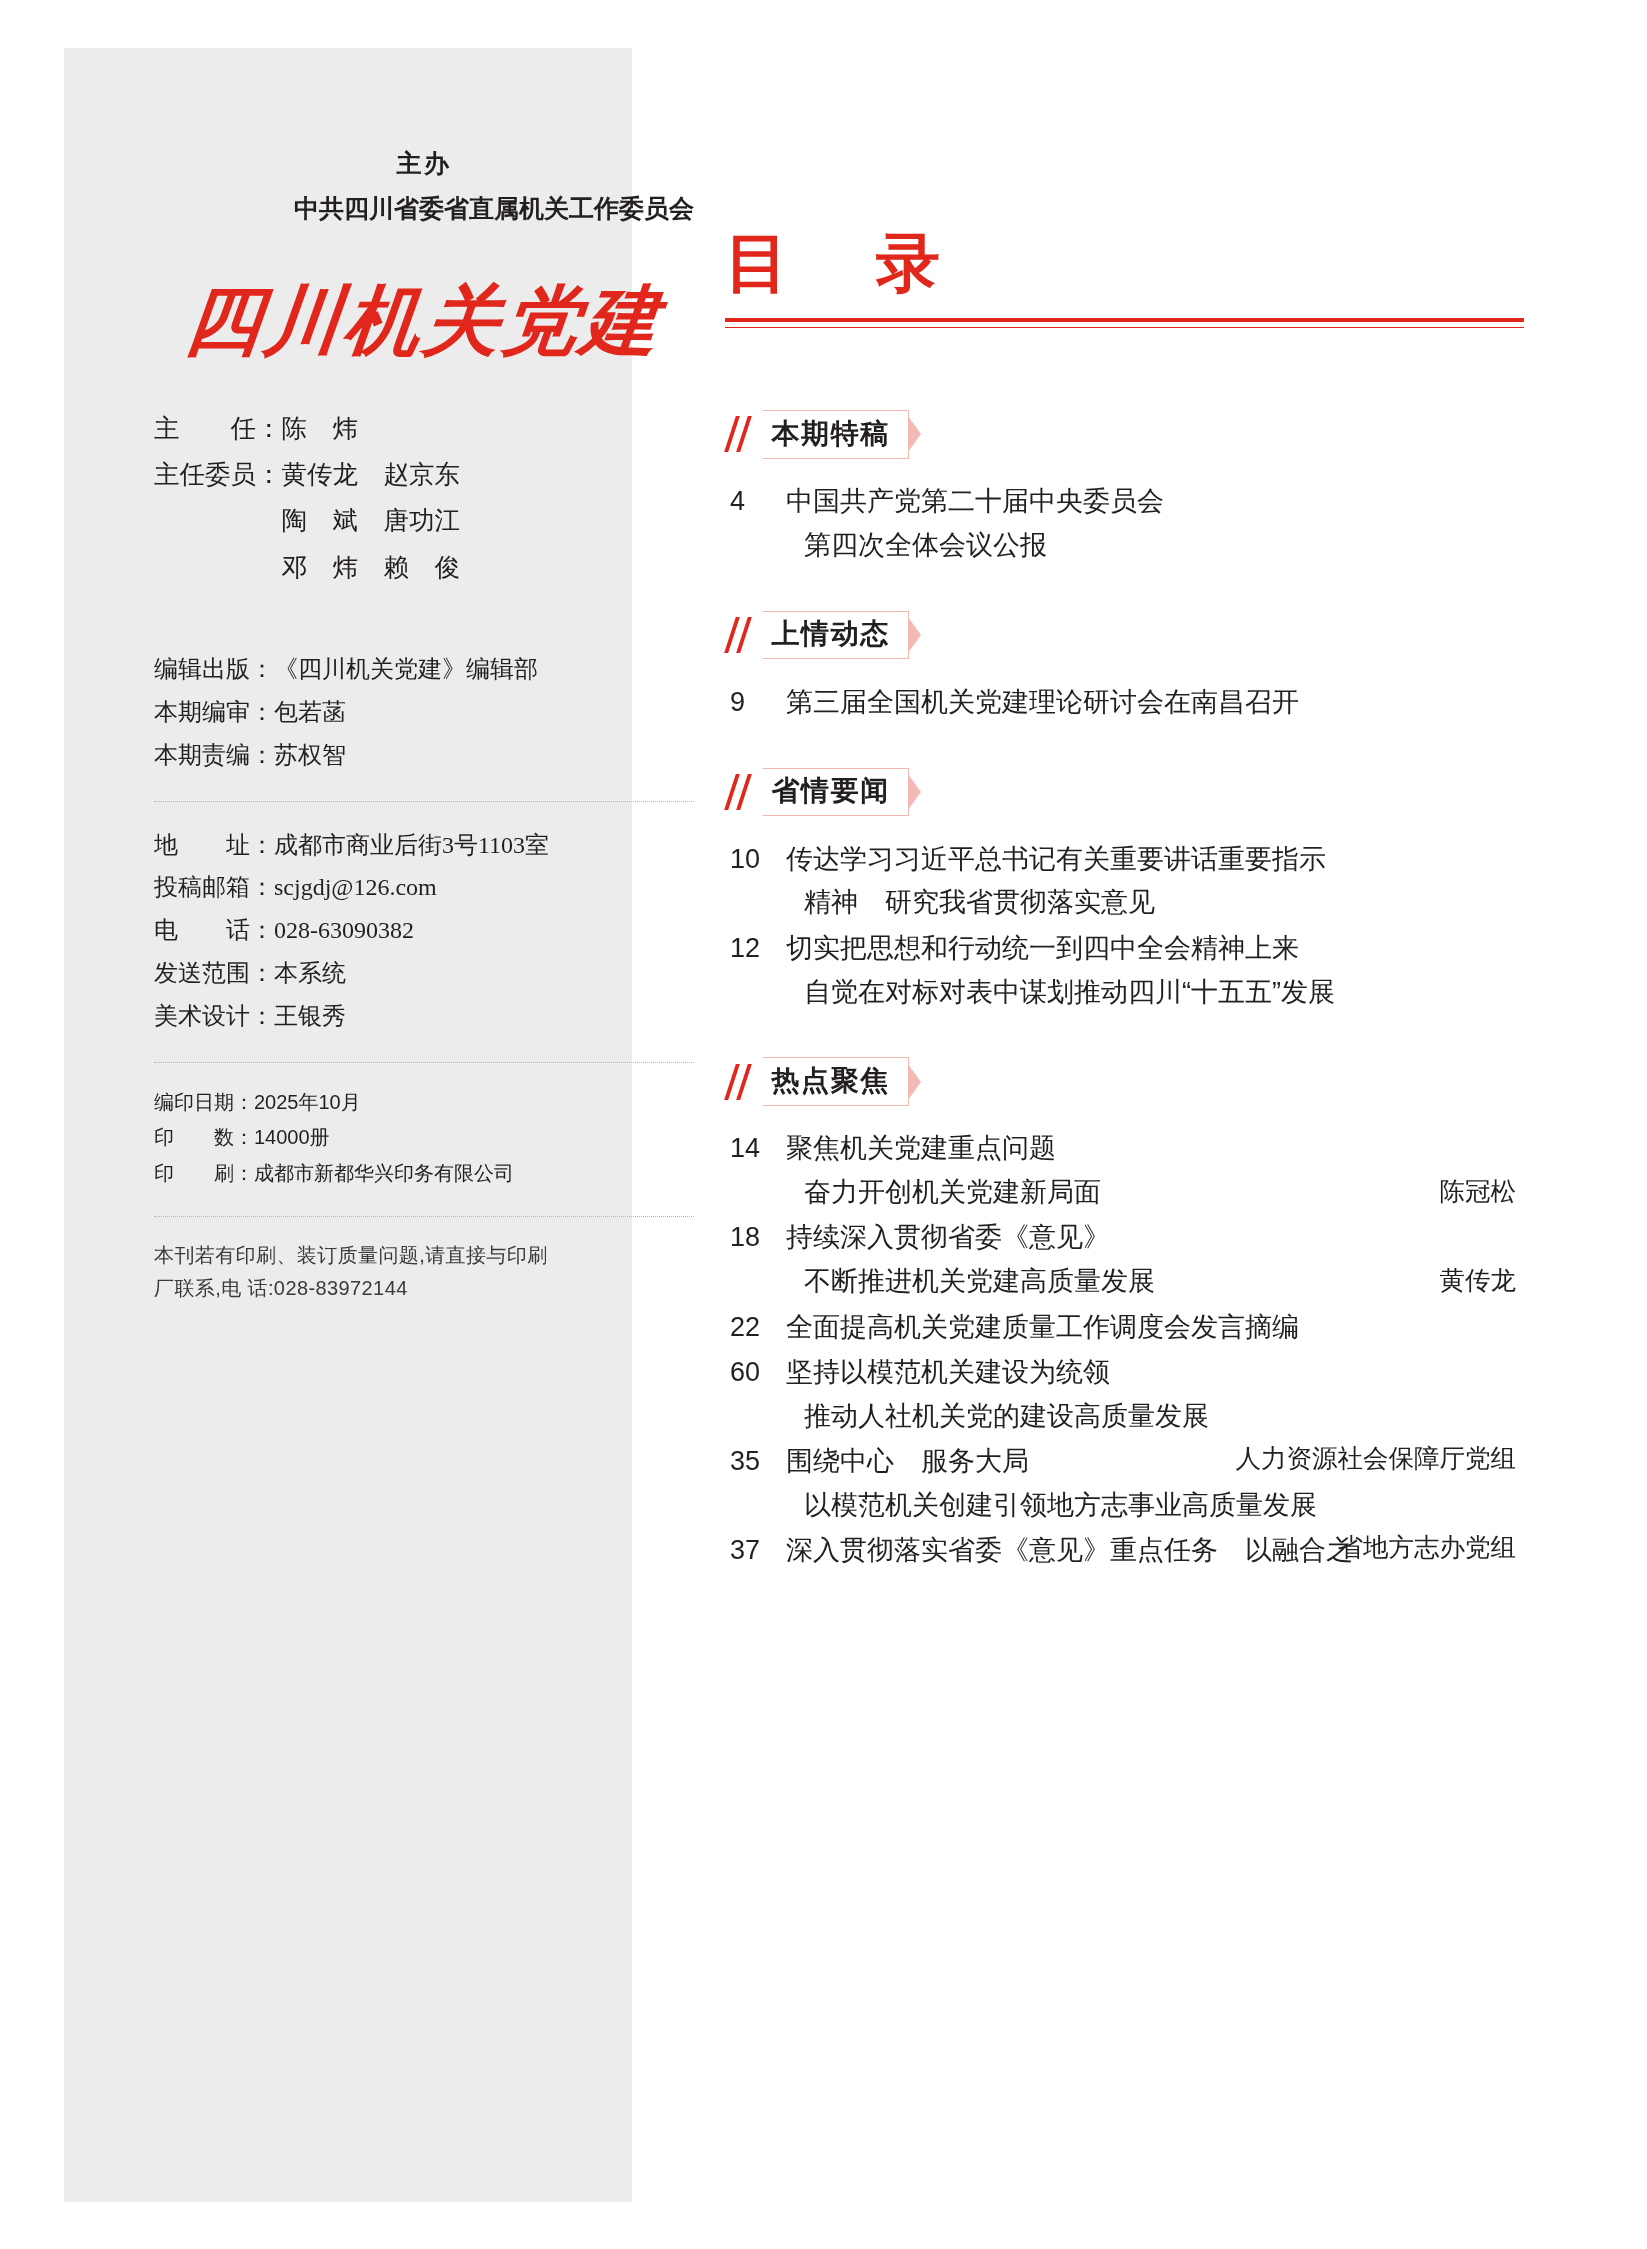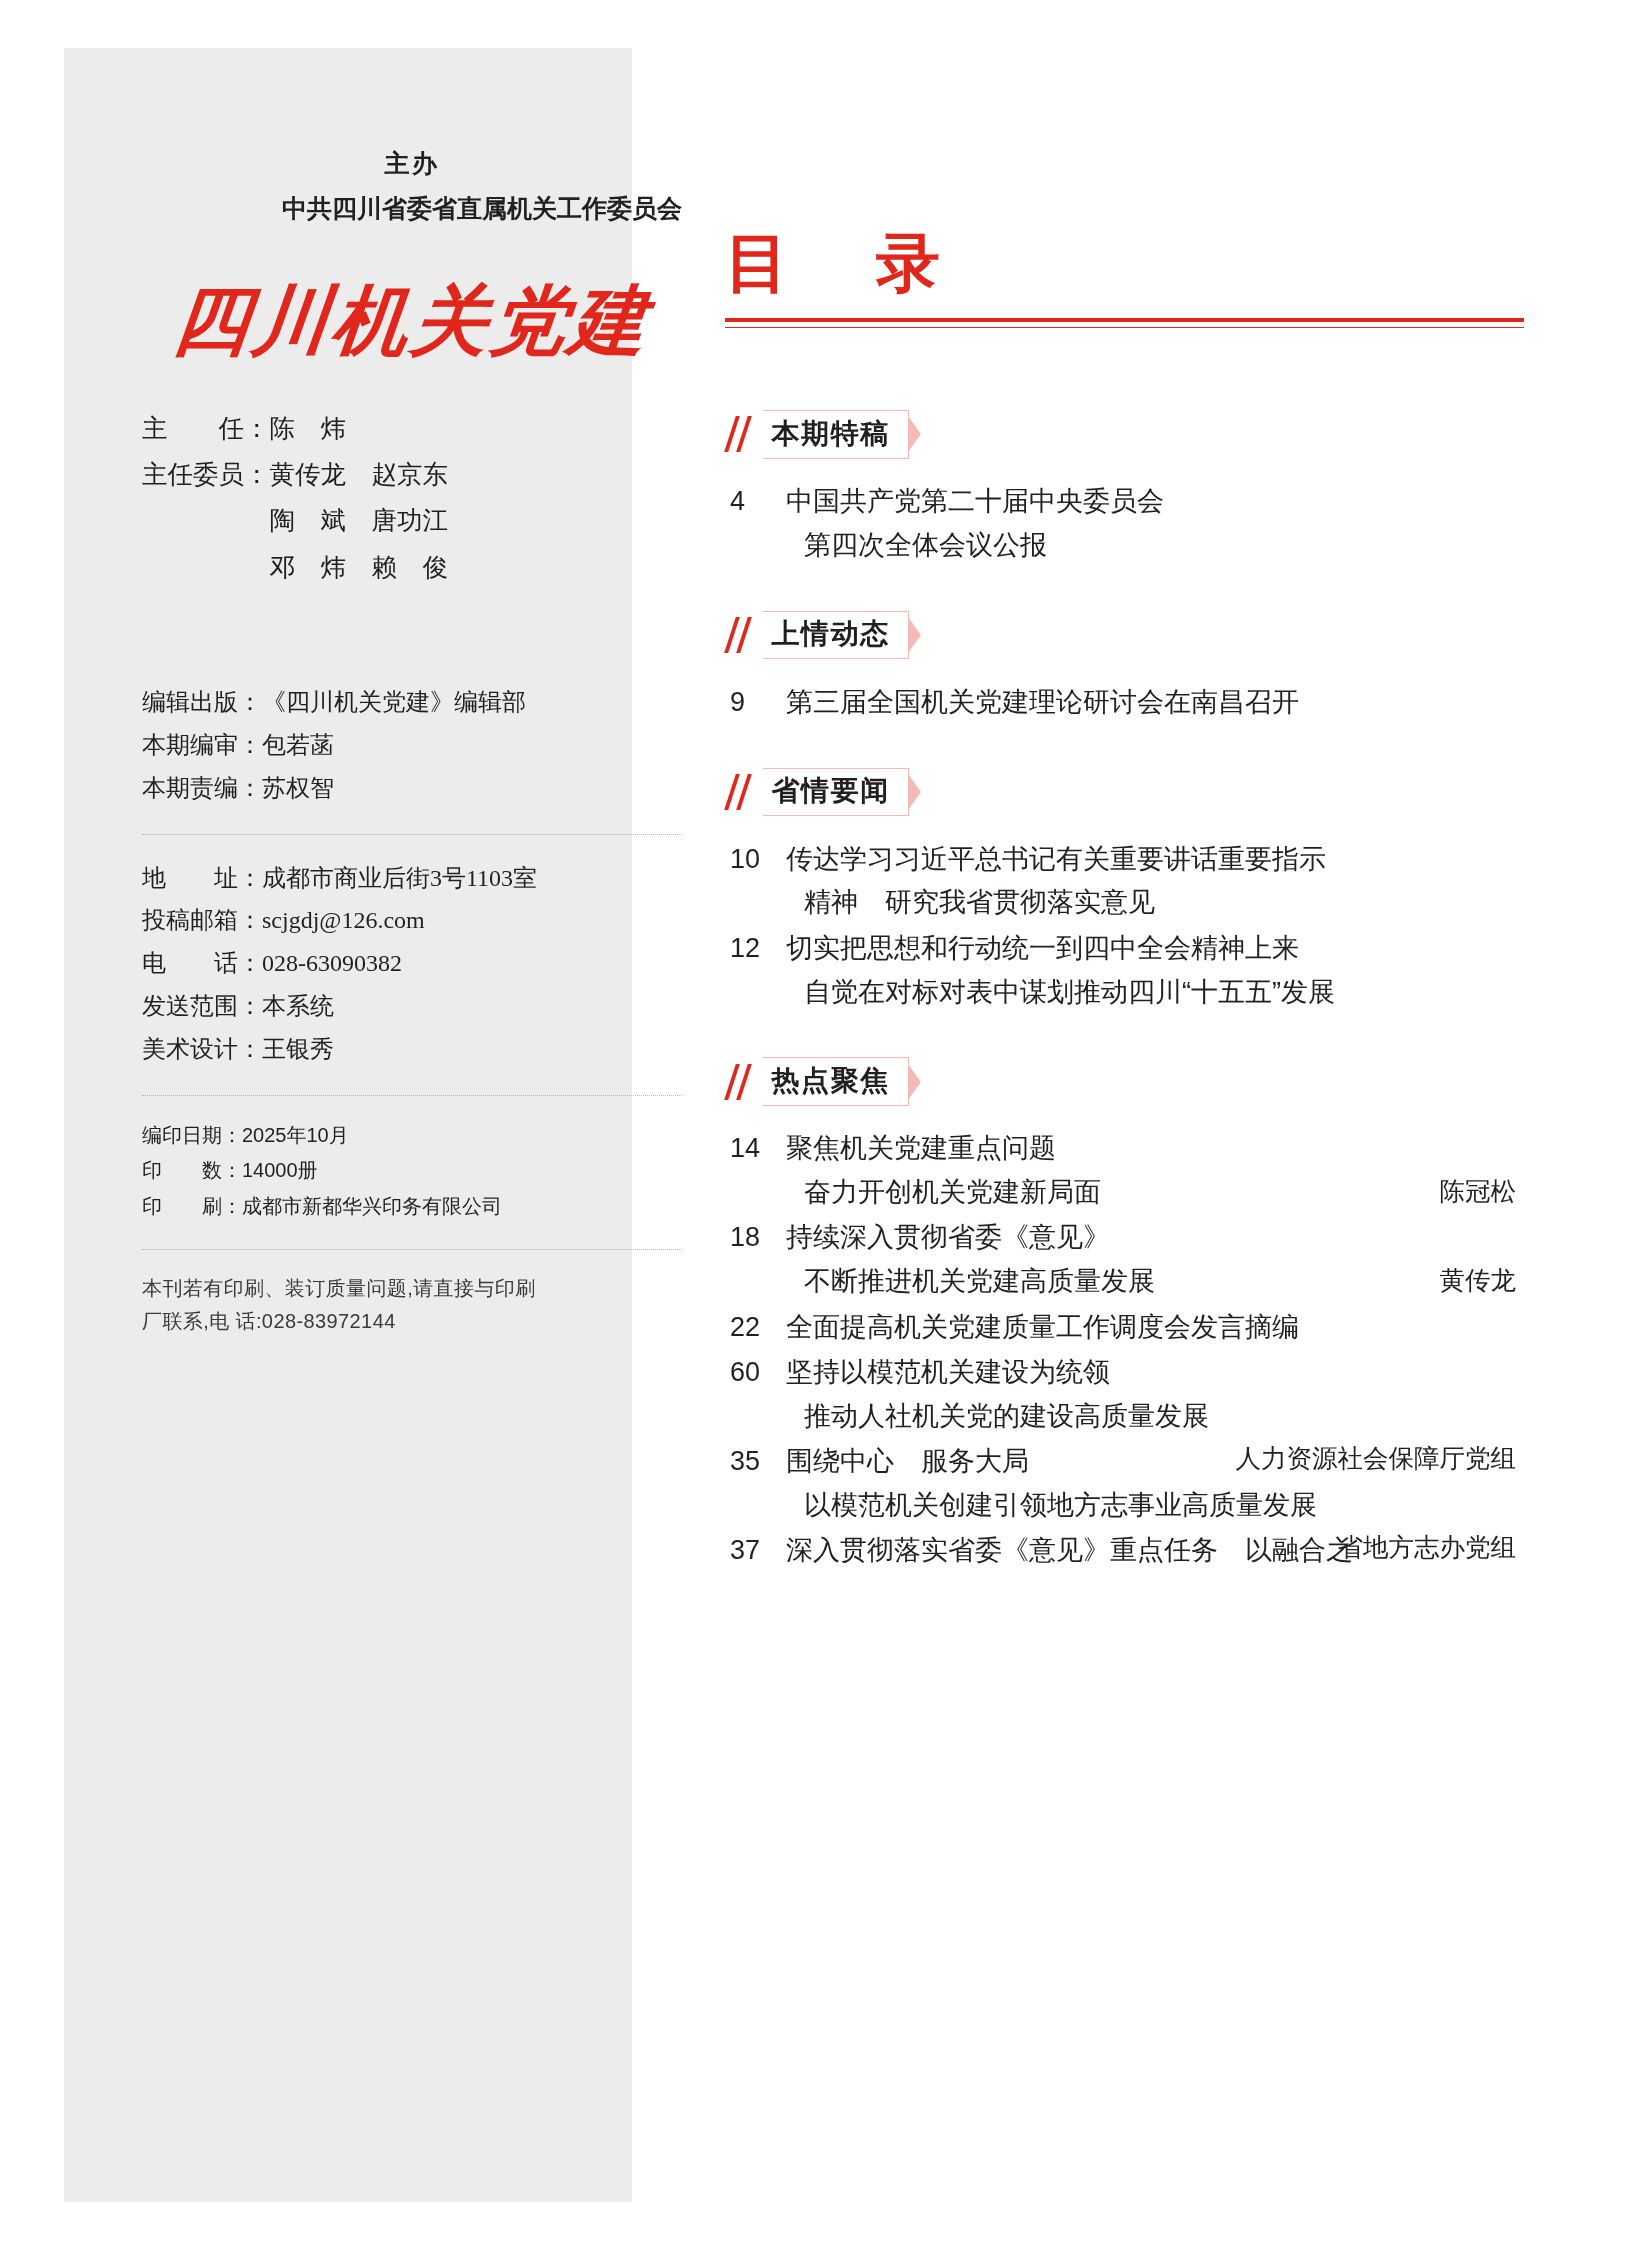--- a/index.html
+++ b/index.html
@@ -28,21 +28,21 @@
     position: absolute;
     left: 64px;
     top: 48px;
     width: 568px;
     height: 2154px;
     background: #ececec;
   }
 
   .left-content {
     position: absolute;
-    left: 60px;
+    left: 72px;
     top: 48px;
     width: 680px;
     height: 2154px;
     box-sizing: border-box;
     padding: 99px 58px 0 82px;
   }
 
   
   .sponsor-label {
     font-size: 25px;
@@ -93,21 +93,21 @@
     font-size: 25.5px;
     line-height: 1.82;
     color: #231f20;
   }
   .committee-row {
     white-space: pre;
   }
 
   
   .editorial {
-    margin-top: 91px;
+    margin-top: 58px;
     font-size: 24px;
     line-height: 1.78;
     color: #231f20;
   }
   .editorial div { white-space: pre; }
 
   .divider {
     margin: 25px 0 21.4px 0;
     border: 0;
     border-top: 1.6px dotted #b5b5b5;

